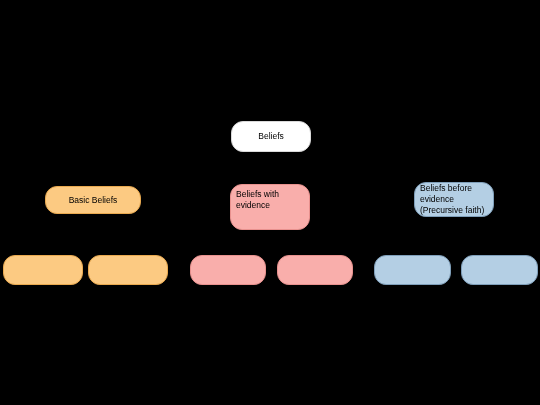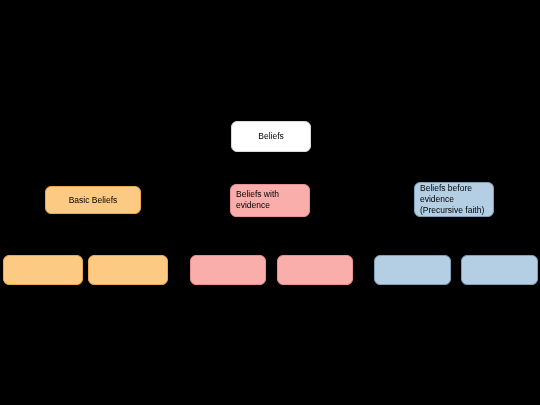--- a/index.html
+++ b/index.html
@@ -21,21 +21,21 @@
     left: 0;
     top: 0;
     width: 540px;
     height: 405px;
     background: #000000;
   }
 
   .node {
     position: absolute;
     box-sizing: border-box;
-    border-radius: 6px;
+    border-radius: 12px;
     display: flex;
     align-items: center;
     overflow: hidden;
   }
 
   .node .label {
     display: block;
     width: 100%;
     font-size: 8.5px;
     line-height: 11px;
@@ -84,21 +84,21 @@
 <div id="canvas">
   <div id="root-level">
       <div class="node theme-white center" style="left: 231px; top: 121px; width: 80px; height: 31px;">
         <span class="label">Beliefs</span>
       </div>
     </div>
   <div id="middle-level">
       <div class="node theme-orange center" style="left: 45px; top: 186px; width: 96px; height: 28px;">
         <span class="label">Basic Beliefs</span>
       </div>
-      <div class="node theme-pink leftal" style="left: 230px; top: 184px; width: 80px; height: 33px;">
+      <div class="node theme-pink leftal" style="left: 230px; top: 184px; width: 80px; height: 46px;">
         <span class="label">Beliefs with
 evidence</span>
       </div>
       <div class="node theme-blue leftal" style="left: 414px; top: 182px; width: 80px; height: 35px; align-items: flex-end;">
         <span class="label">Beliefs before
 evidence
 (Precursive faith)</span>
       </div>
     </div>
   <div id="leaf-level">

